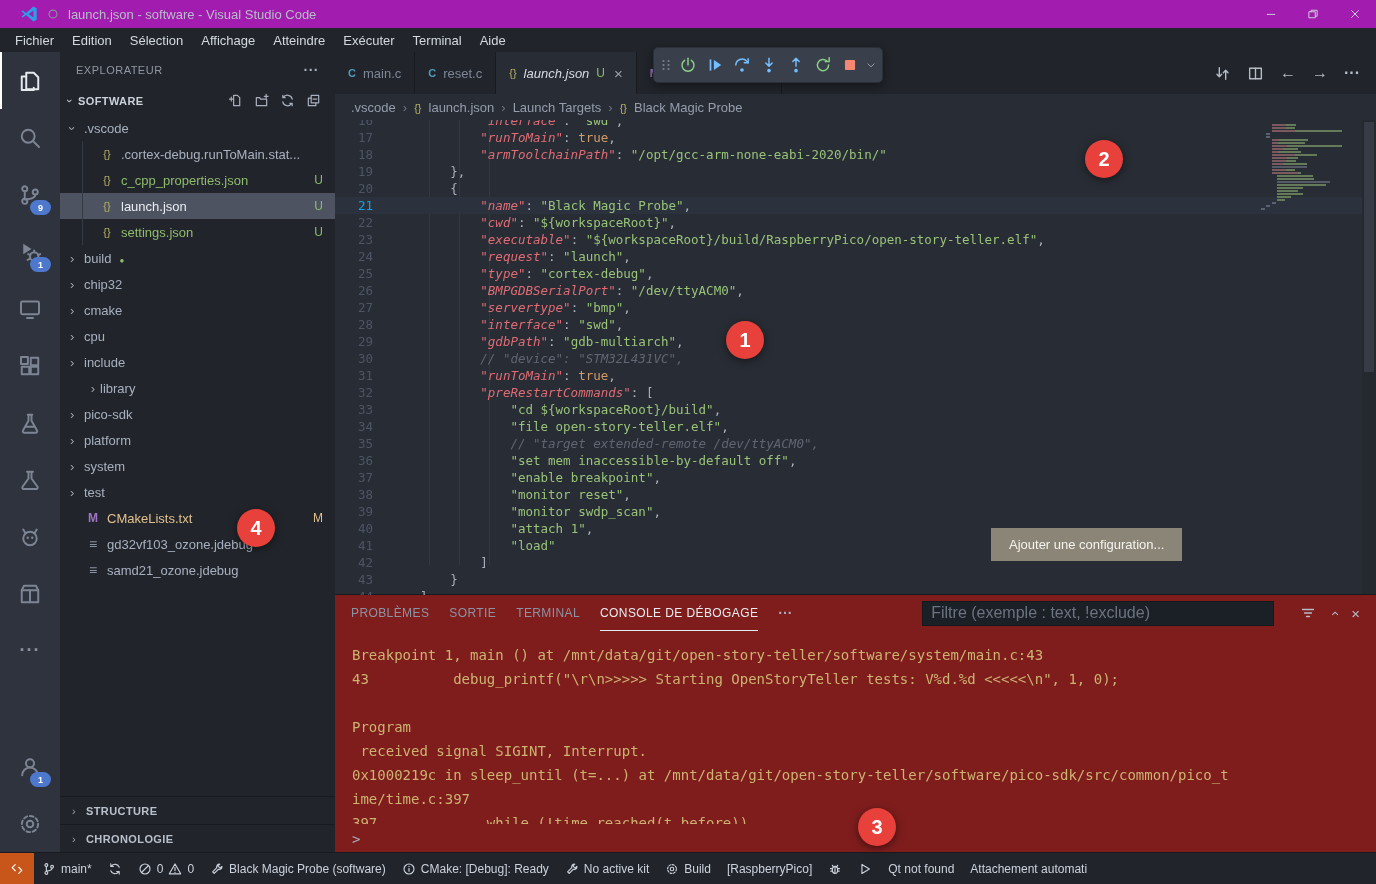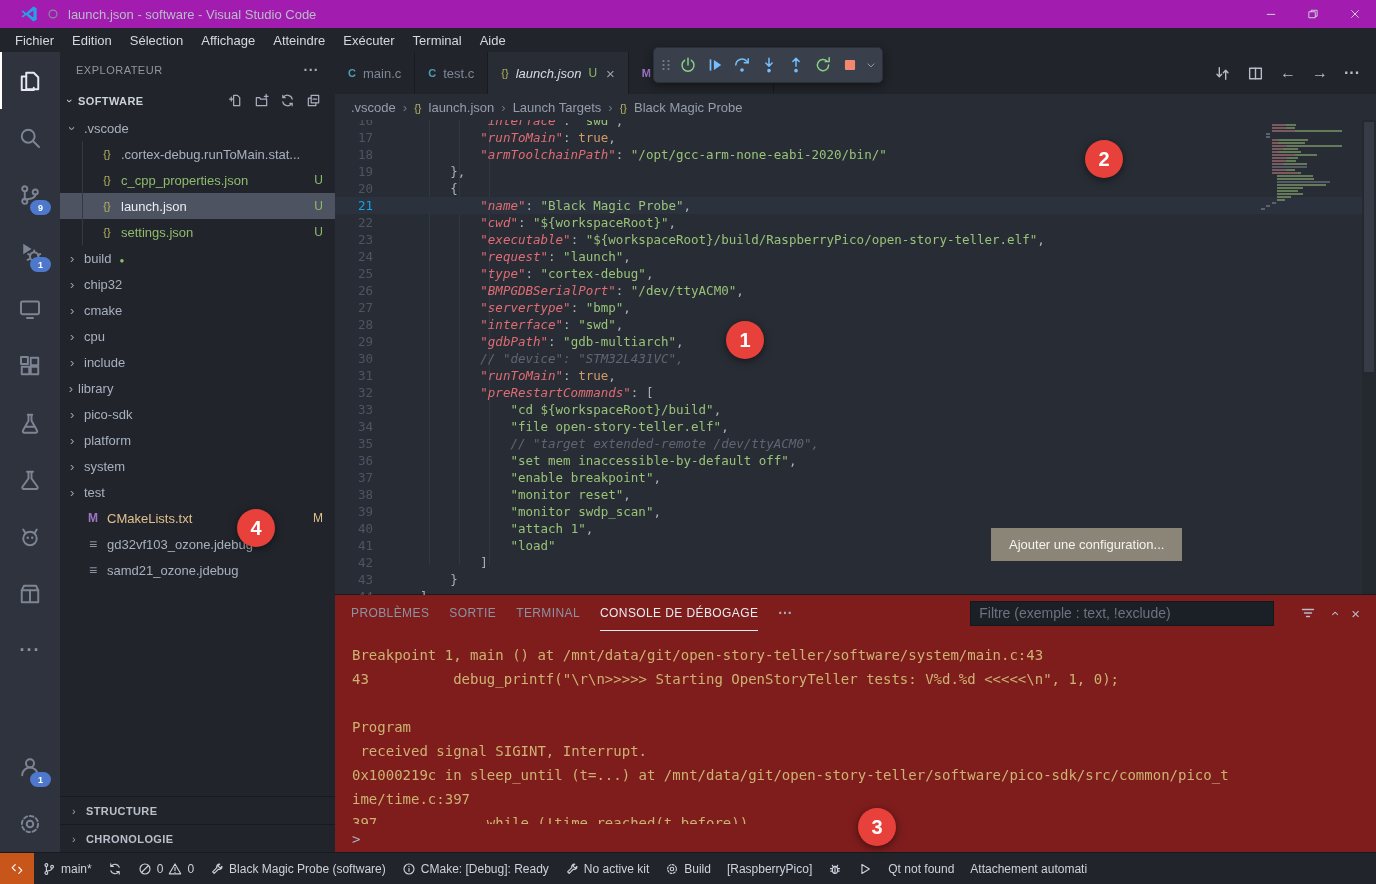--- a/index.html
+++ b/index.html
@@ -126,22 +126,22 @@
   .db-more{color:#9aa1ad;width:14px;}
   .db-more .ic{width:12px;height:12px;}
 
   
   .panel{position:absolute;left:0;right:0;bottom:0;height:257px;background:#7f1d1d;border-top:1px solid #181a1f;}
   .panel-header{height:36px;display:flex;align-items:center;padding:0 16px;gap:20px;}
   .ptab{font-size:12px;letter-spacing:.4px;color:#8b93a3;height:100%;display:flex;align-items:center;
         border-bottom:1px solid transparent;box-sizing:border-box;white-space:nowrap;}
   .ptab.active{color:#e8ebf0;border-bottom-color:#e8ebf0;}
   .panel-dots{color:#a7aebc;font-size:14px;}
-  .filter{margin-left:auto;width:304px;height:25px;background:#1b1f26;border:1px solid #14171c;color:#c3c9d4;
-          font-size:14px;padding:0 8px;font-family:"Liberation Sans",sans-serif;box-sizing:border-box;}
+  .filter{margin-left:auto;width:352px;height:25px;background:#1b1f26;border:1px solid #14171c;color:#c3c9d4;
+          font-size:16px;padding:0 8px;font-family:"Liberation Sans",sans-serif;box-sizing:border-box;}
   .filter::placeholder{color:#6c7380;}
   .picons{display:flex;align-items:center;gap:15px;color:#b6bcc8;padding-left:6px;font-size:15px;}
   .picons .ic{width:16px;height:16px;display:inline-flex;}
   .rot-up{display:inline-block;transform:rotate(-90deg);}
   .console{position:absolute;top:40px;left:0;right:14px;bottom:28px;padding:8px 0 0 17px;overflow:hidden;
            font-family:"DejaVu Sans Mono",monospace;font-size:14px;line-height:24px;color:#ccb371;}
   .conline{white-space:pre;}
   .prompt{position:absolute;left:17px;bottom:5px;font-family:"DejaVu Sans Mono",monospace;font-size:14px;color:#aab2c0;}
 
   
@@ -438,21 +438,21 @@
           <span class="tlab">cmake</span>
         </div>
         <div class="trow" style="padding-left: 10px;">
           <span class="chev"></span>
           <span class="tlab">cpu</span>
         </div>
         <div class="trow" style="padding-left: 10px;">
           <span class="chev"></span>
           <span class="tlab">include</span>
         </div>
-        <div class="trow" style="padding-left: 4px; text-align: center;">
+        <div class="trow" style="padding-left: 26px; text-align: center;">
           <span class="chev"></span>
           <span class="tlab">library</span>
         </div>
         <div class="trow" style="padding-left: 10px;">
           <span class="chev"></span>
           <span class="tlab">pico-sdk</span>
         </div>
         <div class="trow" style="padding-left: 10px;">
           <span class="chev"></span>
           <span class="tlab">platform</span>
@@ -493,21 +493,21 @@
 
   <div class="editorarea">
     <div class="tabbar">
       <div id="tabs" style="display:flex;">
           <div class="tab">
             <span class="ticon ticon-c"></span>
             <span class="tlabel">main.c</span>
           </div>
           <div class="tab">
             <span class="ticon ticon-c"></span>
-            <span class="tlabel">test.c</span>
+            <span class="tlabel">reset.c</span>
           </div>
           <div class="tab active">
             <span class="ticon ticon-json"></span>
             <span class="tlabel ital">launch.json</span>
             <span class="git green">U</span>
             <span class="tclose"></span>
           </div>
           <div class="tab">
             <span class="ticon ticon-cmake"></span>
             <span class="tlabel">CMakeLists.txt</span>

